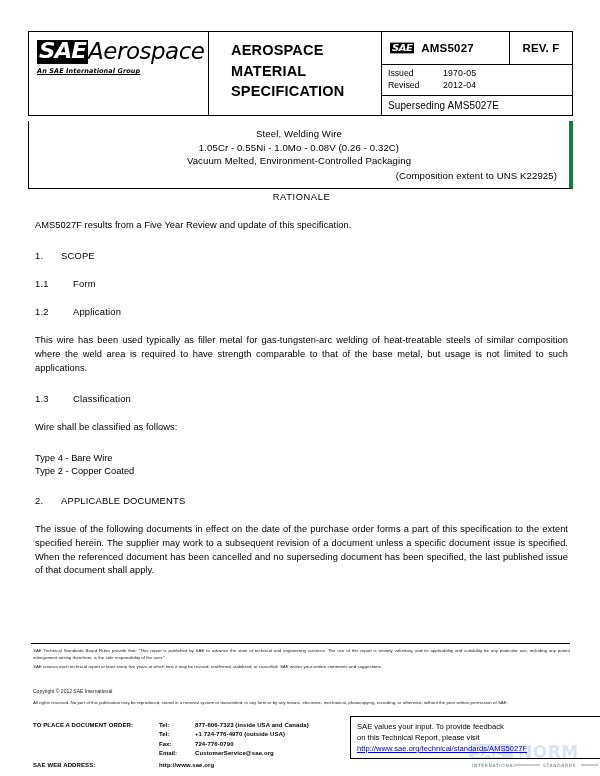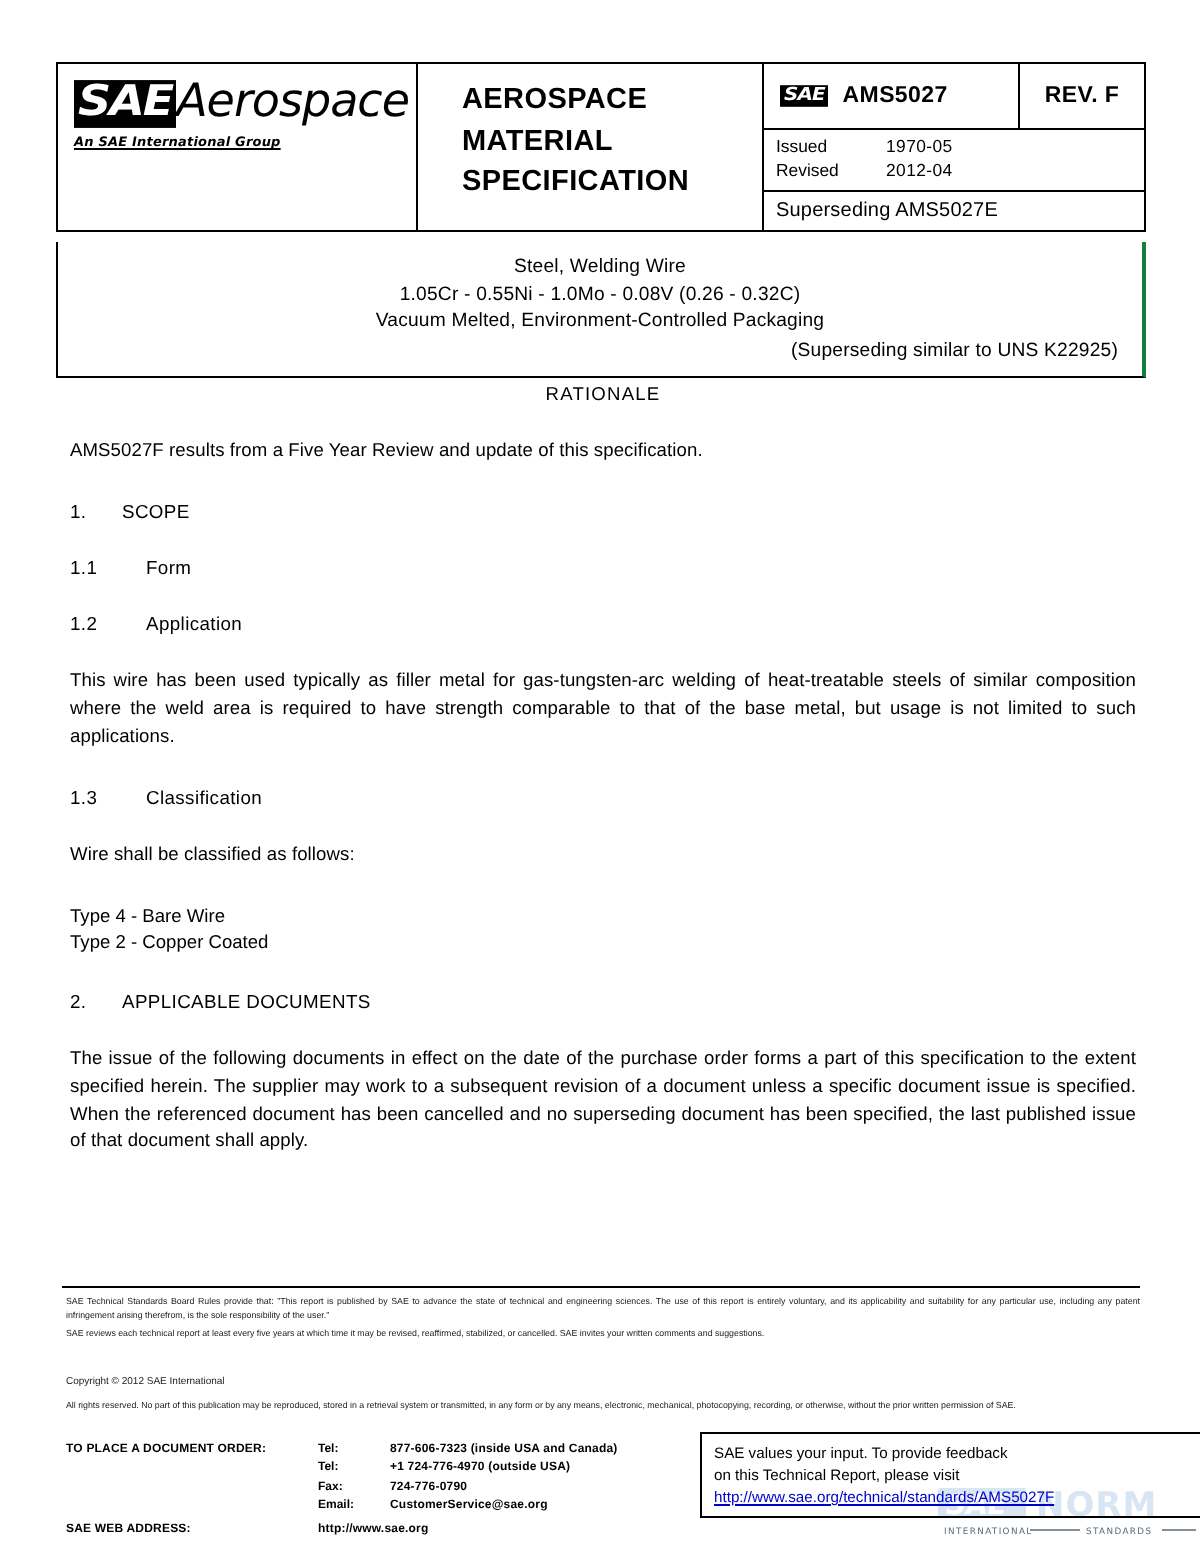--- a/index.html
+++ b/index.html
@@ -148,21 +148,21 @@
     letter-spacing: 0.1px;
   }
 
   
   .spec-title-box {
     position: absolute;
     left: 28px;
     top: 121px;
     width: 545px;
     border-left: 1px solid #000;
-    border-right: 2px solid #15803d;
+    border-right: 4px solid #15803d;
     border-bottom: 1px solid #000;
     box-sizing: border-box;
     padding: 6px 10px 6px 10px;
   }
   .spec-title-box .ln {
     text-align: center;
     font-size: 9.6px;
     line-height: 1.42;
     letter-spacing: 0.1px;
   }
@@ -341,21 +341,21 @@
         <div class="hdr-superseding">Superseding AMS5027E</div>
       </div>
 
     </div>
   </div>
 
   <div class="spec-title-box">
     <div class="ln">Steel, Welding Wire</div>
     <div class="ln">1.05Cr - 0.55Ni - 1.0Mo - 0.08V (0.26 - 0.32C)</div>
     <div class="ln">Vacuum Melted, Environment-Controlled Packaging</div>
-    <div class="ln comp">(Superseding similar to UNS K22925)</div>
+    <div class="ln comp">(Composition extent to UNS K22925)</div>
   </div>
 
   <div class="body-area">
 
     <div class="rationale-head">RATIONALE</div>
 
     <p class="para nojust">AMS5027F results from a Five Year Review and update of this specification.</p>
 
     <div class="sec-head">
       <span class="num">1.</span><span>SCOPE</span>

